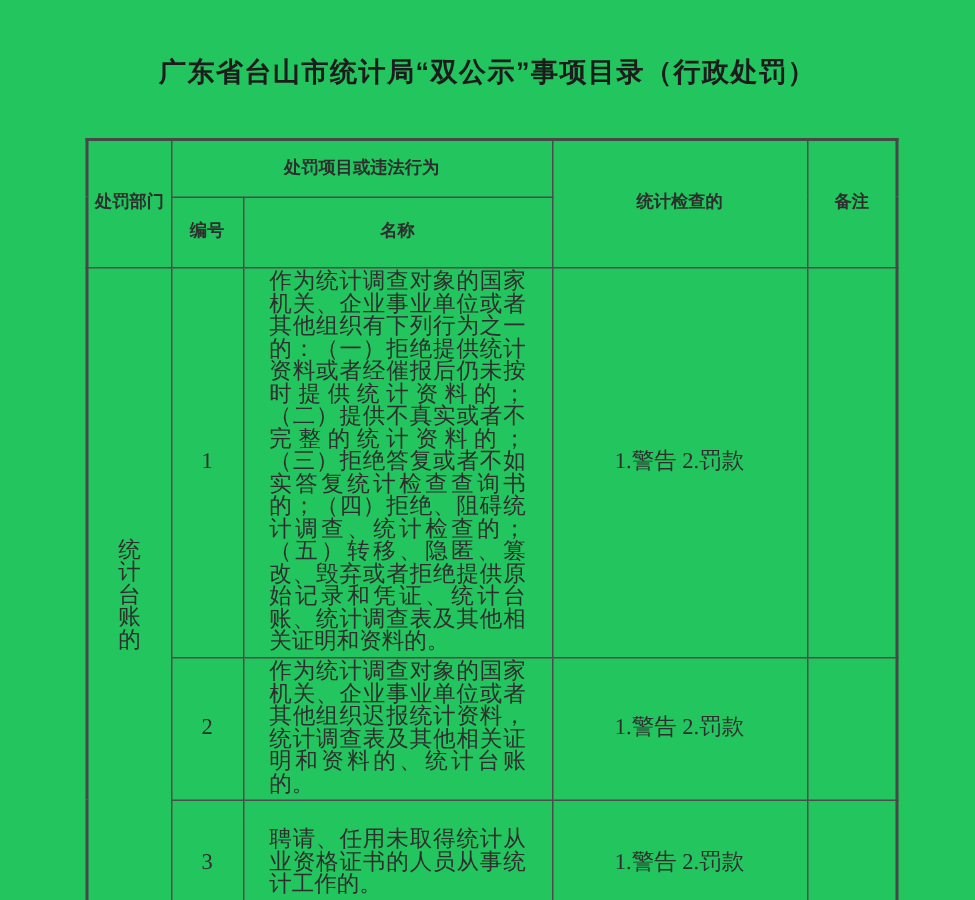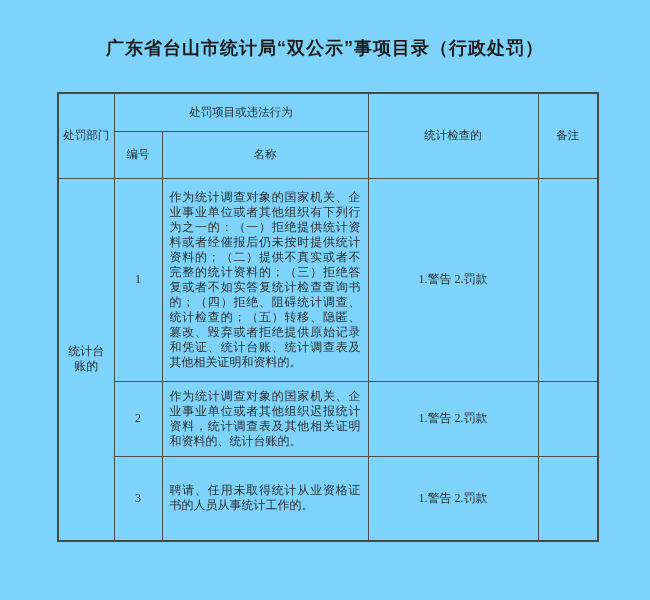--- a/index.html
+++ b/index.html
@@ -4,21 +4,21 @@
 <style>
   html, body {
     margin: 0;
     padding: 0;
     background: #ffffff;
   }
   .page {
     position: relative;
     width: 650px;
     height: 600px;
-    background: #7dd3fc;
+    background: #22c55e;
     overflow: hidden;
     font-family: "Liberation Serif", serif;
     color: #2e2e2e;
   }
   .doc-title {
     position: absolute;
     top: 36px;
     left: 0;
     width: 100%;
     text-align: center;
@@ -34,31 +34,32 @@
     left: 57px;
     top: 92px;
     width: 540px;
     border-collapse: collapse;
     table-layout: fixed;
     border: 2px solid #474747;
   }
   .penalty-table td, .penalty-table th {
     border: 1px solid #4c4c4c;
     font-weight: normal;
-    font-size: 12px;
+    font-size: 15px;
     line-height: 15px;
     vertical-align: middle;
-    padding: 2px 7px;
+    padding: 2px 17px;
     color: #2e2e2e;
     overflow: hidden;
   }
   .penalty-table th {
     font-size: 11.5px;
     text-align: center;
     padding: 1px;
+    font-weight: bold;
   }
   .num-cell, .dept-cell {
     text-align: center;
   }
   .name-cell {
     text-align: left;
     text-align: justify;
   }
   .penalty-cell {
     text-align: center;

